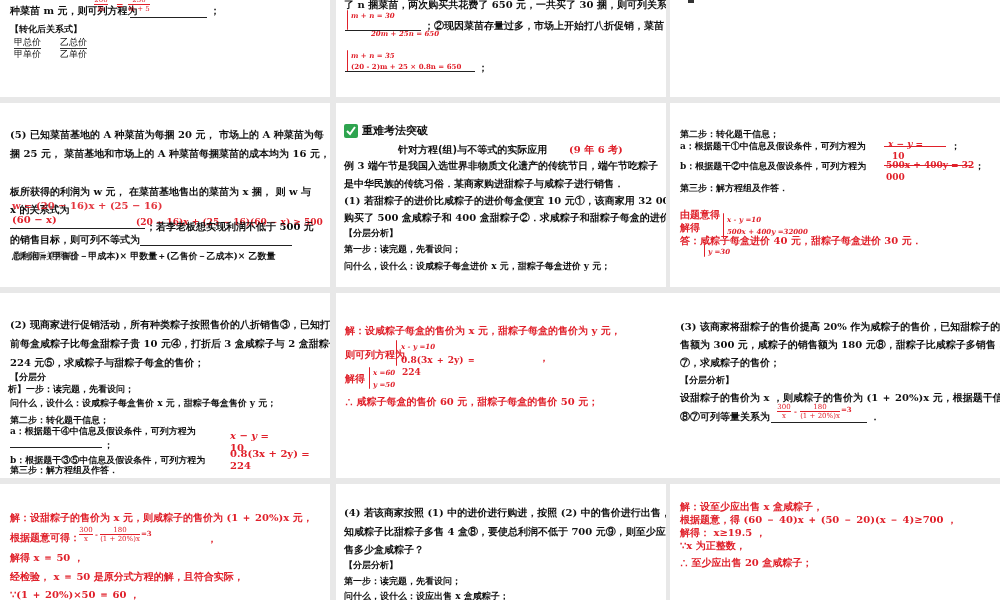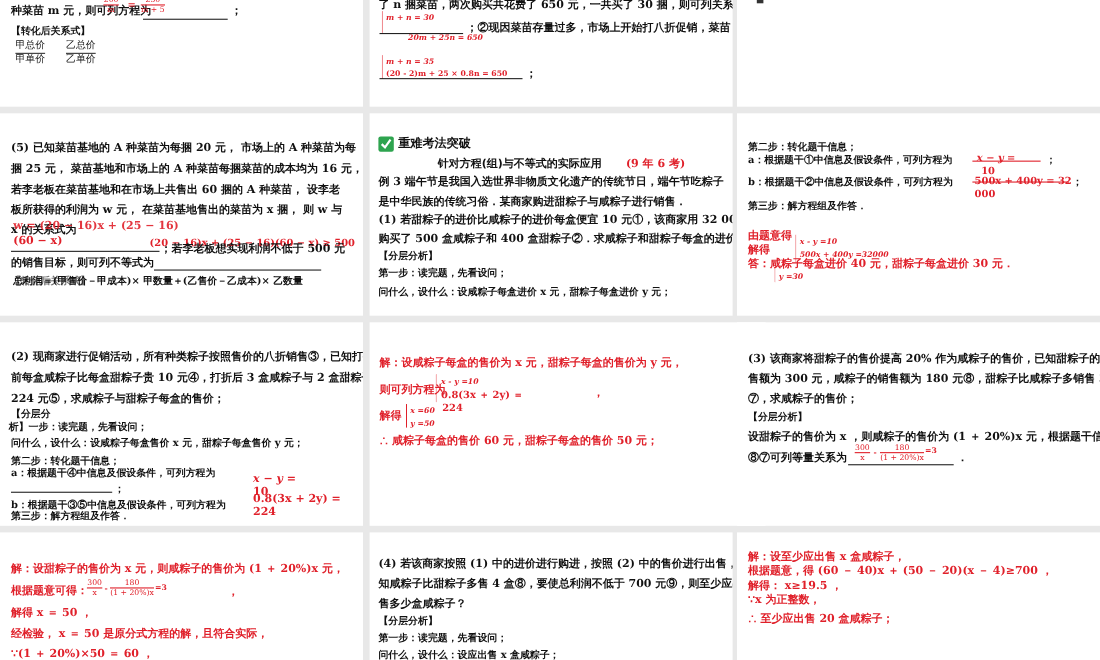--- a/index.html
+++ b/index.html
@@ -56,21 +56,20 @@
   <div class="t b" style="left:142px;top:61px;">；</div>
 </div>
 
 <div class="slide" style="left:670px;top:0;width:330px;height:97px;">
   <div style="position:absolute;left:18px;top:0;width:6px;height:3px;background:#333;"></div>
 </div>
 
 <div class="slide" style="left:0;top:103px;width:330px;height:184px;">
   <div class="t b" style="left:10px;top:25px;">(5) 已知菜苗基地的  A  种菜苗为每捆   20  元，  市场上的  A  种菜苗为每</div>
   <div class="t b" style="left:10px;top:44px;">捆   25 元，  菜苗基地和市场上的  A  种菜苗每捆菜苗的成本均为   16  元，</div>
-  <div class="t b" style="left:10px;top:63px;">  若李老板在菜苗基地和在市场上共售出   60   捆的  A  种菜苗，  设李老</div>
   <div class="t b" style="left:10px;top:82px;">板所获得的利润为   w  元，  在菜苗基地售出的菜苗为  x  捆，  则  w 与</div>
   <div class="t b" style="left:10px;top:100px;">x 的关系式为</div>
   <div class="t red b" style="left:12px;top:96px;opacity:.9;">w = (20 − 16)x + (25 − 16)</div>
   <div class="t red b" style="left:12px;top:110px;">(60 − x)</div>
   <span class="blank" style="position:absolute;left:10px;top:114px;width:135px;"></span>
   <div class="t red b sm" style="left:136px;top:112px;">(20 − 16)x + (25 − 16)(60 − x) ≥ 500</div>
   <div class="t b" style="left:146px;top:117px;">；若李老板想实现利润不低于 500 元</div>
   <div class="t b" style="left:10px;top:130px;">的销售目标，则可列不等式为</div>
   <span class="blank" style="position:absolute;left:140px;top:131px;width:152px;"></span>
   <div class="t b sm" style="left:10px;top:146px;opacity:.6;">【转化后关系式】</div>

